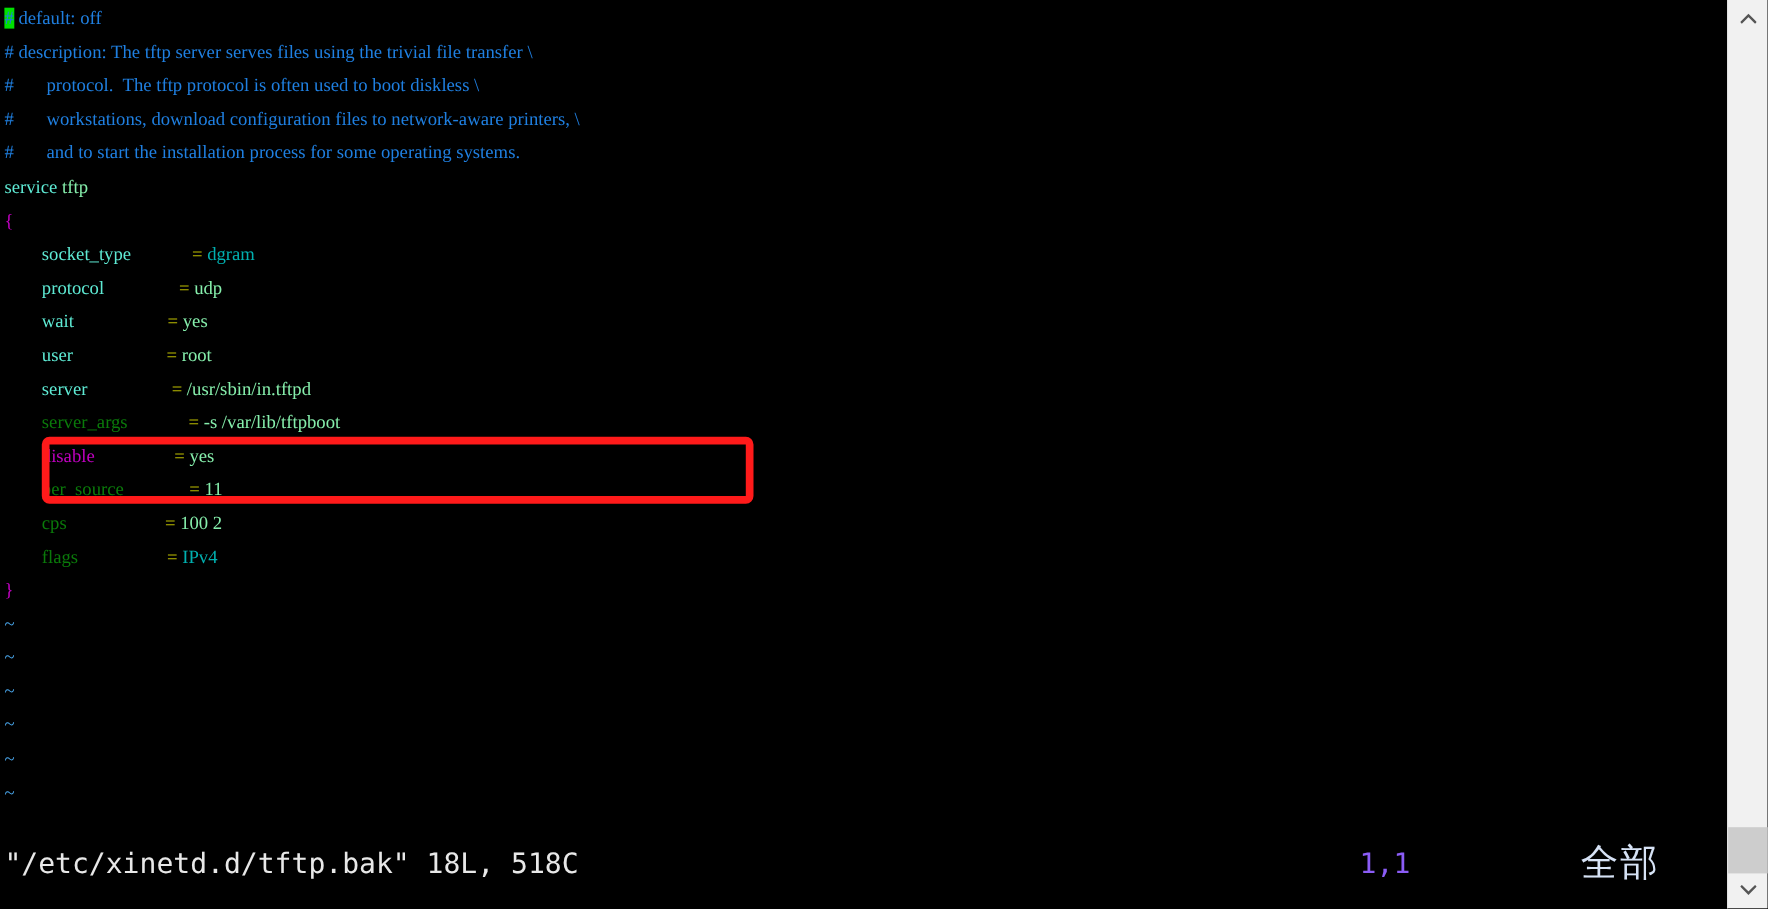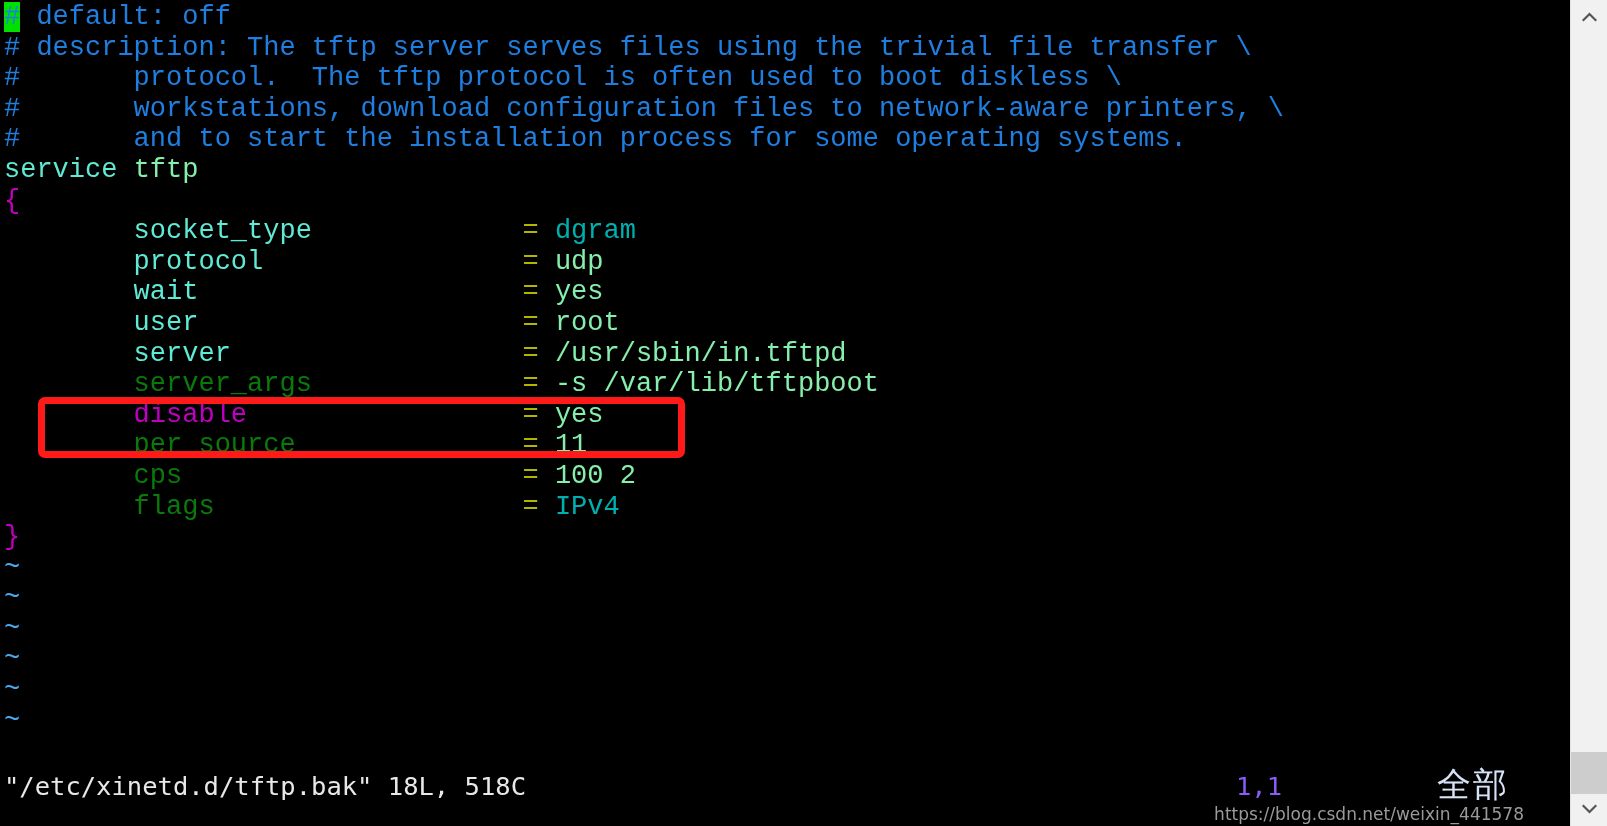--- a/index.html
+++ b/index.html
@@ -30,22 +30,22 @@
     height: 826px;
     background: #000000;
     overflow: hidden;
   }
 
   .code {
     position: absolute;
     left: 0;
     top: 0;
     padding: 2px 0 0 4px;
-    font-family: Liberation Mono, monospace;
-    font-size: 27px;
+    font-family: Liberation Serif, serif;
+    font-size: 17px;
     line-height: 30.6px;
     white-space: pre;
     letter-spacing: 0px;
   }
 
   .line { height: 30.6px; white-space: pre; }
 
   
   .c-comment  { color: #1f7fe0; }
   .c-keyword  { color: #5eead4; }
@@ -175,21 +175,20 @@
 
     <div class="statusline">
       <span class="status-file">"/etc/xinetd.d/tftp.bak" 18L, 518C</span>
       <span class="status-pos">1,1</span>
       <span class="status-all">全部</span>
     </div>
 
     <div class="redbox"></div>
 
 
-    <div class="watermark">https://blog.csdn.net/weixin_441578</div>
   </div>
 
   <div class="scrollbar">
     <div class="sb-arrow up">
       <span>
         <svg width="15" height="10" viewBox="0 0 15 10">
           <path d="M1.5 8 L7.5 2 L13.5 8" fill="none" stroke="#555555" stroke-width="2.2" stroke-linecap="square" stroke-linejoin="miter"></path>
         </svg>
       </span>
     </div>

